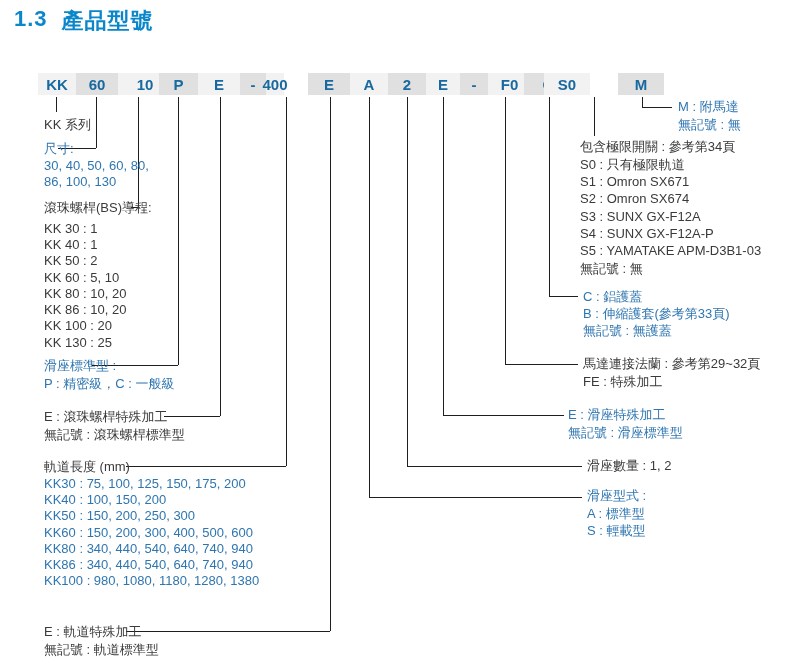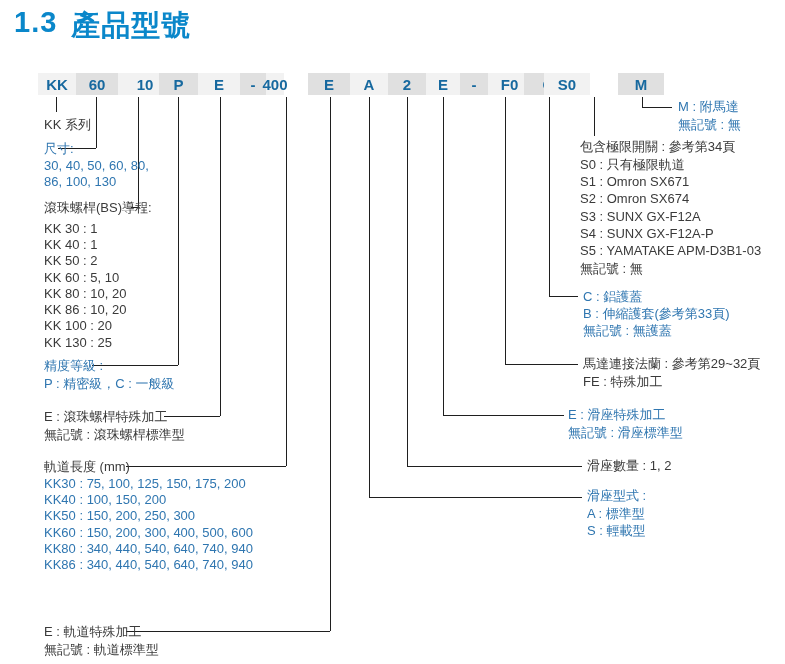--- a/index.html
+++ b/index.html
@@ -2,21 +2,21 @@
 <html><head>
 <meta charset="utf-8">
 <style>
   html,body{margin:0;padding:0;background:#ffffff;}
   #canvas{
     position:relative;width:785px;height:664px;background:#ffffff;
     font-family:"Liberation Sans", sans-serif;overflow:hidden;
   }
   .title{
     position:absolute;left:14px;top:6px;display:flex;gap:14px;
-    color:#0a87ca;font-weight:bold;font-size:29px;letter-spacing:1px;
+    color:#0a87ca;font-weight:bold;font-size:22px;letter-spacing:1px;
   }
   .cell{
     position:absolute;top:73px;height:22px;background:#f2f2f2;
     display:flex;align-items:center;justify-content:center;
     color:#17699f;font-weight:bold;font-size:15px;
   }
   .cell.alt{background:#e0e0e0;}
   .vl{position:absolute;width:0;border-left:1.5px solid #1f1f1f;}
   .hl{position:absolute;height:0;border-top:1.5px solid #1f1f1f;}
   .t{position:absolute;font-size:13px;line-height:15px;white-space:nowrap;}
@@ -86,33 +86,34 @@
   <div class="t k" style="left:44px;top:200px">滾珠螺桿(BS)導程:</div>
   <div class="t k" style="left:44px;top:221px">KK 30 : 1</div>
   <div class="t k" style="left:44px;top:237px">KK 40 : 1</div>
   <div class="t k" style="left:44px;top:253px">KK 50 : 2</div>
   <div class="t k" style="left:44px;top:270px">KK 60 :  5, 10</div>
   <div class="t k" style="left:44px;top:286px">KK 80 : 10, 20</div>
   <div class="t k" style="left:44px;top:302px">KK 86 :  10, 20</div>
   <div class="t k" style="left:44px;top:318px">KK 100 :  20</div>
   <div class="t k" style="left:44px;top:335px">KK 130 :  25</div>
 
-  <div class="t b" style="left:44px;top:358px">精度等級 :</div>
+  <div class="t b" style="left:44px;top:358px">滑座標準型 :</div>
   <div class="t b" style="left:44px;top:376px">P : 精密級，C : 一般級</div>
 
   <div class="t k" style="left:44px;top:409px">E : 滾珠螺桿特殊加工</div>
   <div class="t k" style="left:44px;top:427px">無記號 : 滾珠螺桿標準型</div>
 
   <div class="t k" style="left:44px;top:459px">軌道長度 (mm)</div>
   <div class="t b" style="left:44px;top:476px">KK30 : 75, 100, 125, 150, 175, 200</div>
   <div class="t b" style="left:44px;top:492px">KK40 : 100, 150, 200</div>
   <div class="t b" style="left:44px;top:508px">KK50 : 150, 200, 250, 300</div>
   <div class="t b" style="left:44px;top:525px">KK60 : 150, 200, 300,  400,  500, 600</div>
   <div class="t b" style="left:44px;top:541px">KK80 : 340, 440, 540, 640, 740, 940</div>
   <div class="t b" style="left:44px;top:557px">KK86 : 340, 440, 540, 640, 740, 940</div>
+  <div class="t b" style="left:44px;top:573px">KK100 : 980, 1080, 1180, 1280, 1380</div>
 
   <div class="t k" style="left:44px;top:624px">E : 軌道特殊加工</div>
   <div class="t k" style="left:44px;top:642px">無記號 : 軌道標準型</div>
 
   <div class="t b" style="left:678px;top:99px">M : 附馬達</div>
   <div class="t b" style="left:678px;top:117px">無記號 : 無</div>
 
   <div class="t k" style="left:580px;top:139px">包含極限開關 : 參考第34頁</div>
   <div class="t k" style="left:580px;top:157px">S0 : 只有極限軌道</div>
   <div class="t k" style="left:580px;top:174px">S1 : Omron SX671</div>

